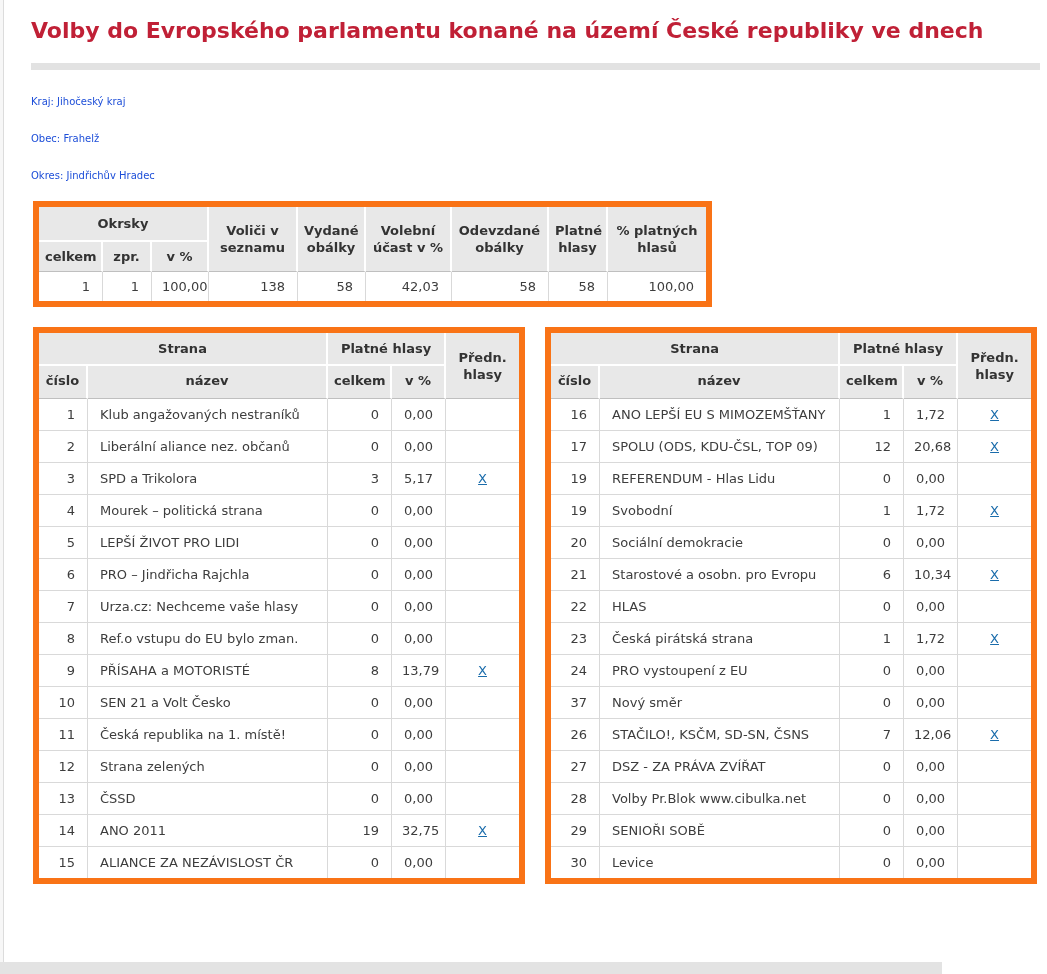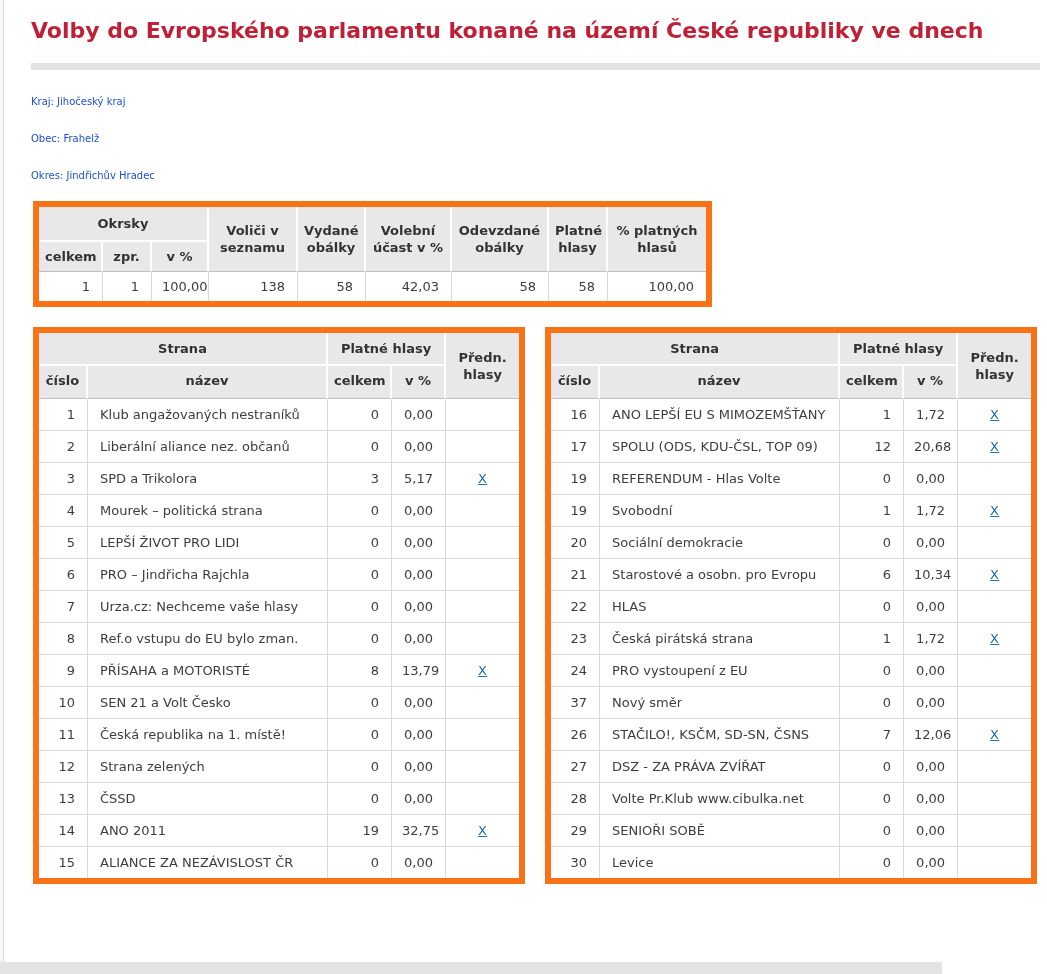--- a/index.html
+++ b/index.html
@@ -270,21 +270,21 @@
             </tr>
             <tr>
               <td class="num">17</td>
               <td class="name">SPOLU (ODS, KDU-ČSL, TOP 09)</td>
               <td class="num">12</td>
               <td class="num">20,68</td>
               <td class="pref nr"><a href="#" class="pref-link">X</a></td>
             </tr>
             <tr>
               <td class="num">19</td>
-              <td class="name">REFERENDUM - Hlas Volte</td>
+              <td class="name">REFERENDUM - Hlas Lidu</td>
               <td class="num">0</td>
               <td class="num">0,00</td>
               <td class="pref nr"></td>
             </tr>
             <tr>
               <td class="num">19</td>
               <td class="name">Svobodní</td>
               <td class="num">1</td>
               <td class="num">1,72</td>
               <td class="pref nr"><a href="#" class="pref-link">X</a></td>
@@ -340,21 +340,21 @@
             </tr>
             <tr>
               <td class="num">27</td>
               <td class="name">DSZ - ZA PRÁVA ZVÍŘAT</td>
               <td class="num">0</td>
               <td class="num">0,00</td>
               <td class="pref nr"></td>
             </tr>
             <tr>
               <td class="num">28</td>
-              <td class="name">Volte Pr.Klub www.cibulka.net</td>
+              <td class="name">Volby Pr.Blok www.cibulka.net</td>
               <td class="num">0</td>
               <td class="num">0,00</td>
               <td class="pref nr"></td>
             </tr>
             <tr>
               <td class="num">29</td>
               <td class="name">SENIOŘI SOBĚ</td>
               <td class="num">0</td>
               <td class="num">0,00</td>
               <td class="pref nr"></td>

